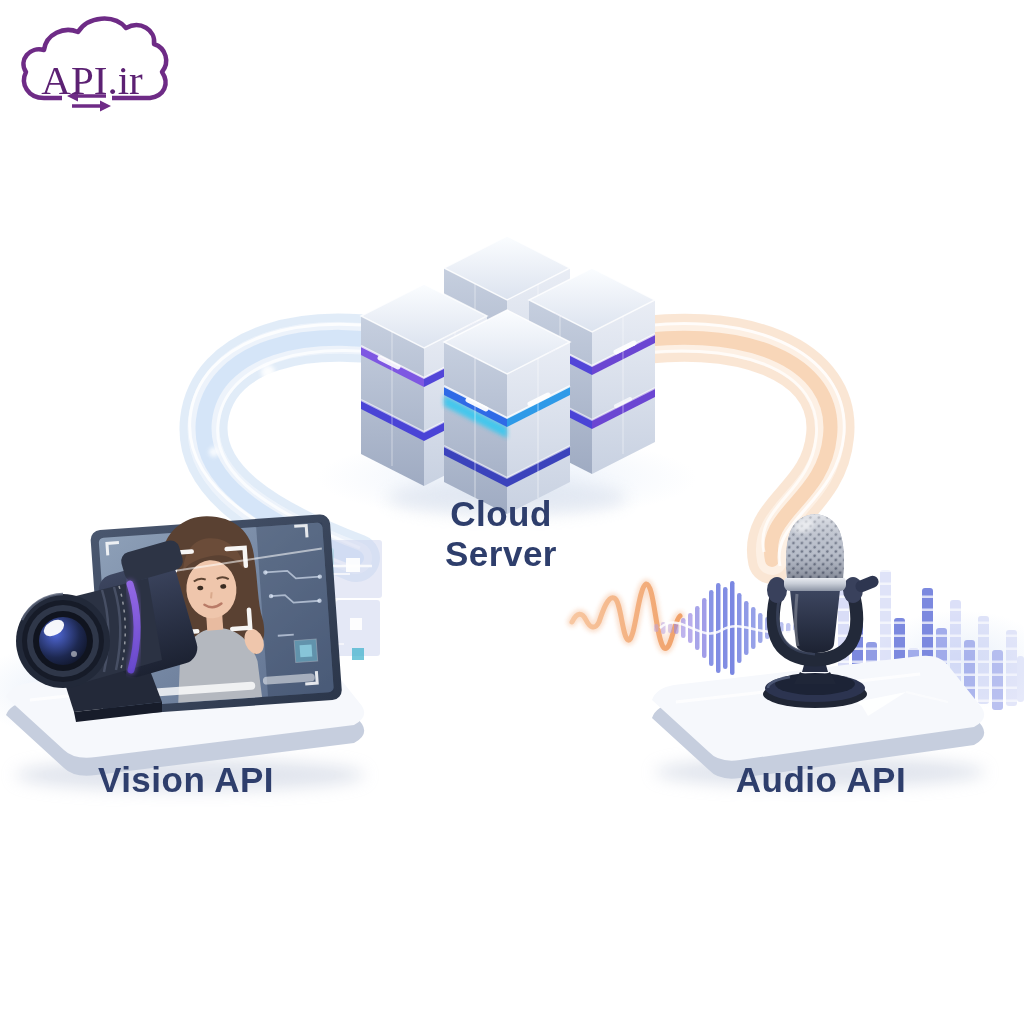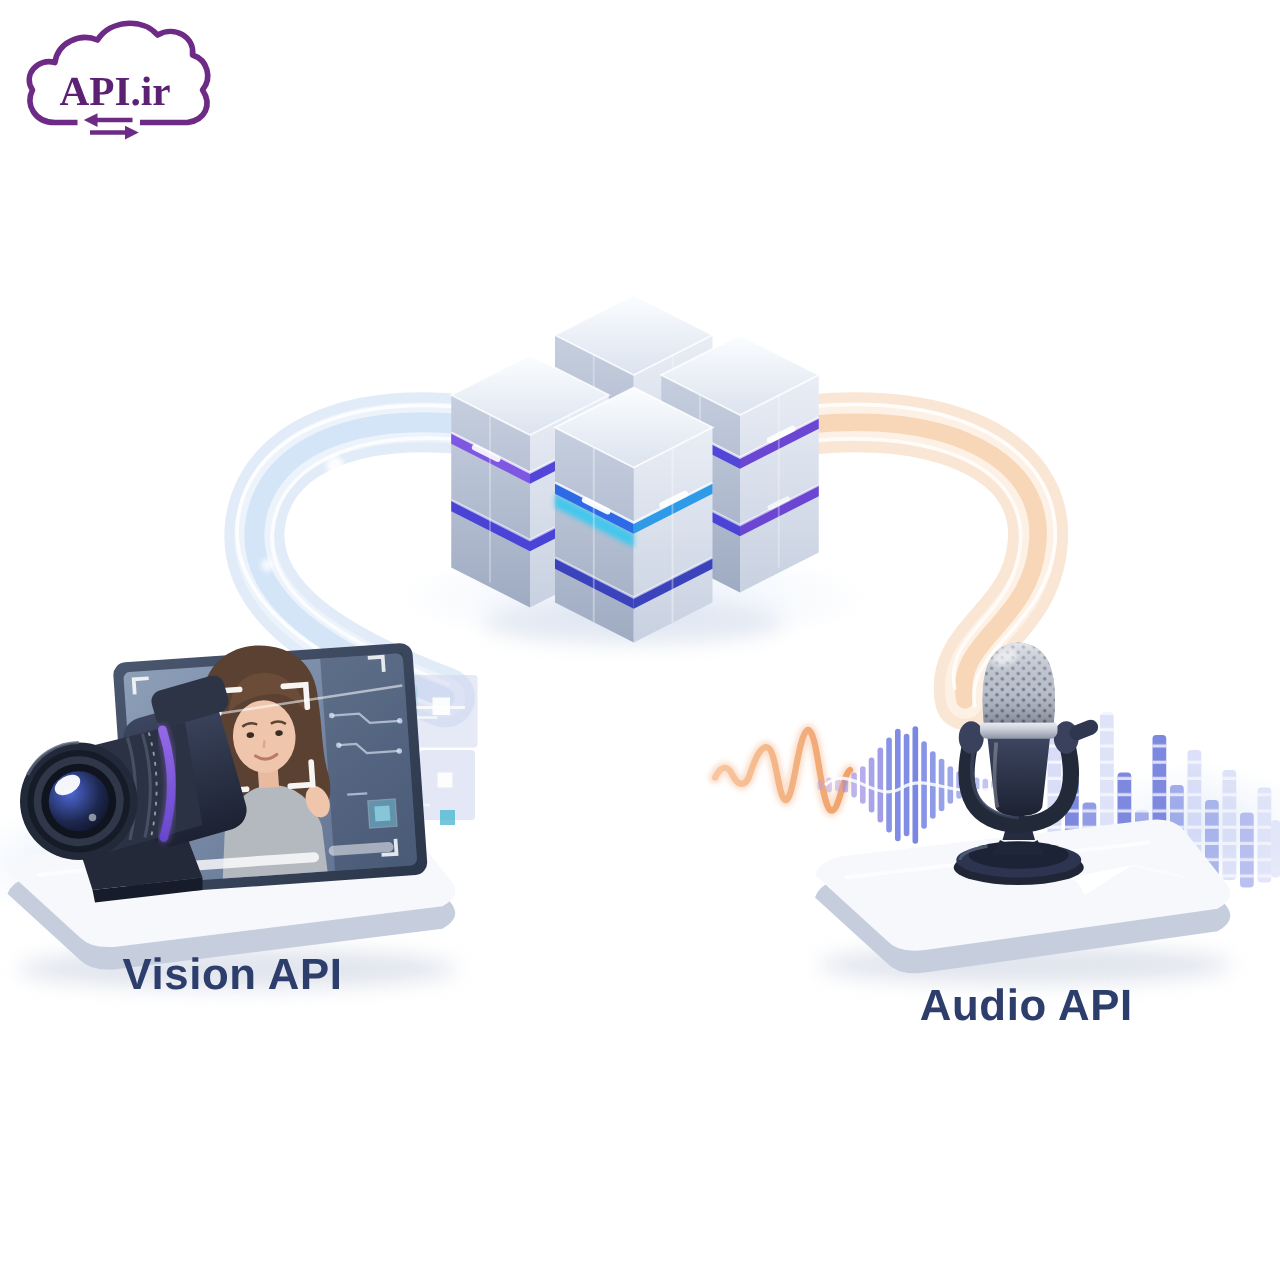--- a/index.html
+++ b/index.html
@@ -2,21 +2,21 @@
 <html><head>
 <meta charset="utf-8">
 <style>
   html,body{margin:0;padding:0;background:#fff;}
   .stage{position:relative;width:1024px;height:1024px;background:#ffffff;overflow:hidden;
          font-family:"Liberation Sans",sans-serif;}
   .scene{position:absolute;left:0;top:0;}
   .node-label{position:absolute;text-align:center;font-weight:700;font-size:35px;
               color:#2e3e6c;letter-spacing:.5px;}
   .logo-text{position:absolute;left:24px;top:56px;width:136px;text-align:center;
-             font-family:"Liberation Serif",serif;font-weight:700;font-size:33px;color:#5c2173;}
+             font-family:"Liberation Serif",serif;font-weight:400;font-size:41px;color:#5c2173;}
 </style>
 </head>
 <body>
 
 <div class="stage">
 
 <svg class="scene" width="1024" height="1024" viewBox="0 0 1024 1024">
   <defs>
     <linearGradient id="gTop" x1="0" y1="0" x2="0" y2="1">
           <stop offset="0" stop-color="#fbfdff"></stop>
@@ -374,16 +374,17 @@
       <rect x="46" y="78" width="50" height="26" fill="#ffffff"></rect>
       <line x1="60" y1="86" x2="90" y2="86" stroke="#6e2b86" stroke-width="3.5"></line>
       <polygon points="51,86 62,80.5 62,91.5" fill="#6e2b86"></polygon>
       <line x1="56" y1="96" x2="86" y2="96" stroke="#6e2b86" stroke-width="3.5"></line>
       <polygon points="95,96 84,90.5 84,101.5" fill="#6e2b86"></polygon>
     </g>
   </g>
 </svg>
 
 <div class="logo-text">API.ir</div>
+<div class="node-label" style="left:390px;top:494px;width:222px;">Cloud Server</div>
 <div class="node-label" style="left:76px;top:760px;width:220px;text-align:center;">Vision API</div>
-<div class="node-label" style="left:712px;top:760px;width:218px;margin-top:25px;">Audio API</div>
+<div class="node-label" style="left:712px;top:760px;width:218px;">Audio API</div>
 
 </div>
 
 </body></html>

